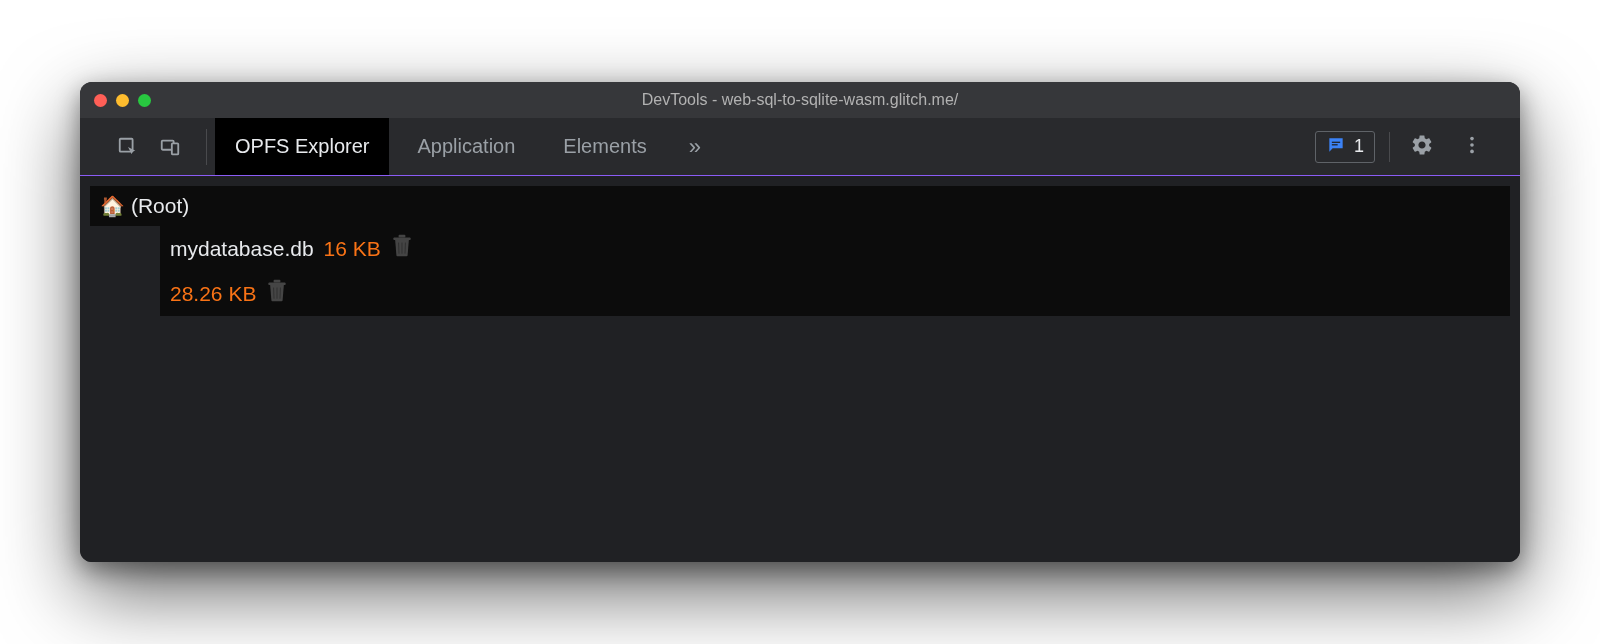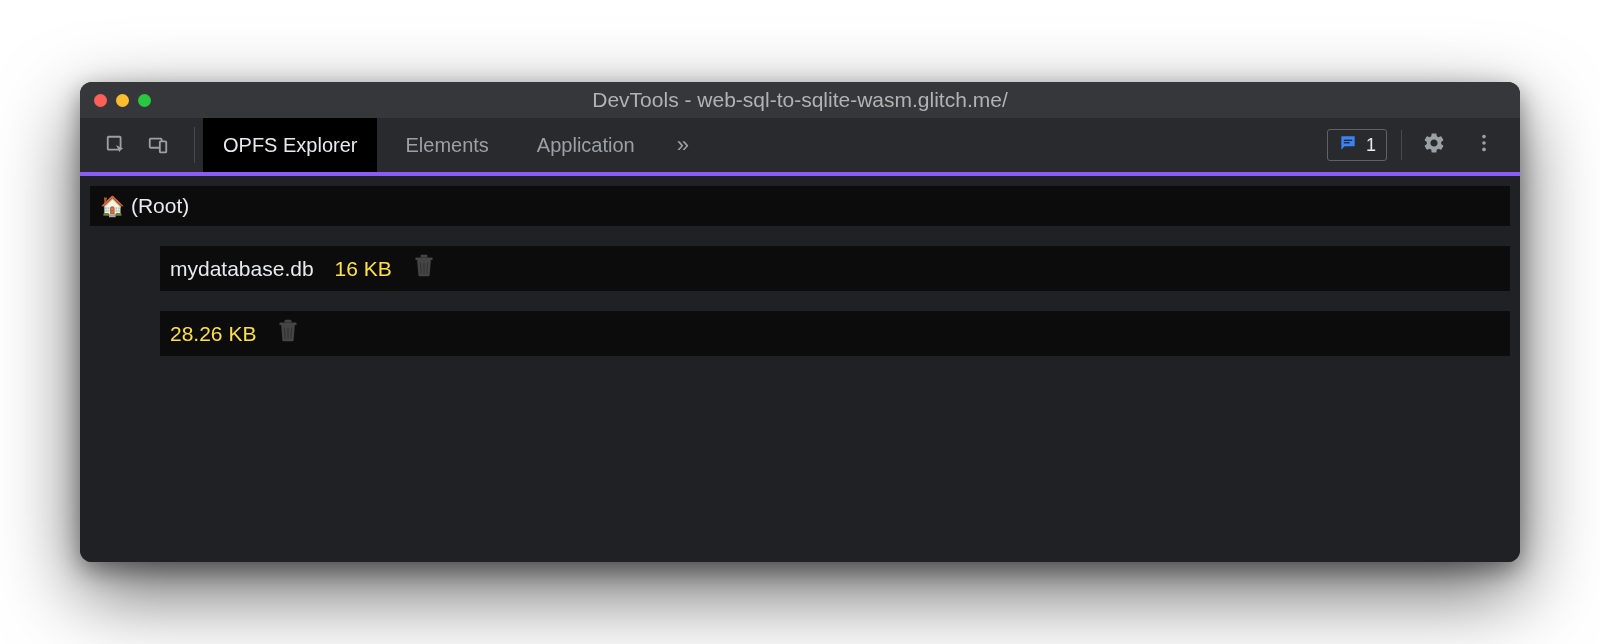--- a/index.html
+++ b/index.html
@@ -41,30 +41,30 @@
       border-radius: 50%;
     }
     .tl-close { background: #ff5f57; }
     .tl-min { background: #febc2e; }
     .tl-max { background: #28c840; }
     .titlebar-title {
       position: absolute;
       left: 50%;
       transform: translateX(-50%);
       color: #b2b2b2;
-      font-size: 21px;
+      font-size: 16px;
       font-weight: 500;
     }
     .toolbar {
       height: 58px;
       background: #292a2d;
       display: flex;
       align-items: center;
-      border-bottom: 4px solid #8b5cf6;
-      padding: 0 18px;
+      border-bottom: 1px solid #8b5cf6;
+      padding: 0 30px;
       flex-shrink: 0;
     }
     .toolbar-icon-group {
       display: flex;
       align-items: center;
       gap: 6px;
       padding-right: 18px;
       margin-right: 8px;
       border-right: 1px solid #494a4d;
       height: 36px;
@@ -158,26 +158,26 @@
     .tree-children {
       padding-left: 70px;
     }
     .file-row {
       background: #0c0c0c;
       color: #e8eaed;
       font-size: 21px;
       padding: 8px 10px 8px 10px;
       display: flex;
       align-items: center;
-      gap: 21px;
-      margin-top: 20px;
+      gap: 10px;
+      margin-top: 0;
     }
     .file-row.odd { background: #0c0c0c; }
     .file-name { color: #e8eaed; }
-    .file-size { color: #fde047; }
+    .file-size { color: #f97316; }
     .trash-icon { width: 22px; height: 24px; opacity: 0.6; cursor: pointer; }
     .home-emoji { font-size: 20px; }
   </style>
 </head>
 <body>
 
 <div class="window">
 
   <div class="titlebar">
     <div class="traffic-lights">
@@ -202,24 +202,24 @@
           <rect x="14" y="8" width="7" height="12" rx="1" fill="#292a2d"></rect>
         </svg>
       </div>
     </div>
 
     <div class="tabs">
       <div class="tab active">
         <span>OPFS Explorer</span>
       </div>
       <div class="tab">
+        <span>Application</span>
+      </div>
+      <div class="tab">
         <span>Elements</span>
-      </div>
-      <div class="tab">
-        <span>Application</span>
       </div>
       <div class="more-tabs">
         <span>»</span>
       </div>
     </div>
 
     <div class="toolbar-right">
       <div class="badge-box">
         <span>
           <svg viewBox="0 0 24 24" fill="#3b82f6">

